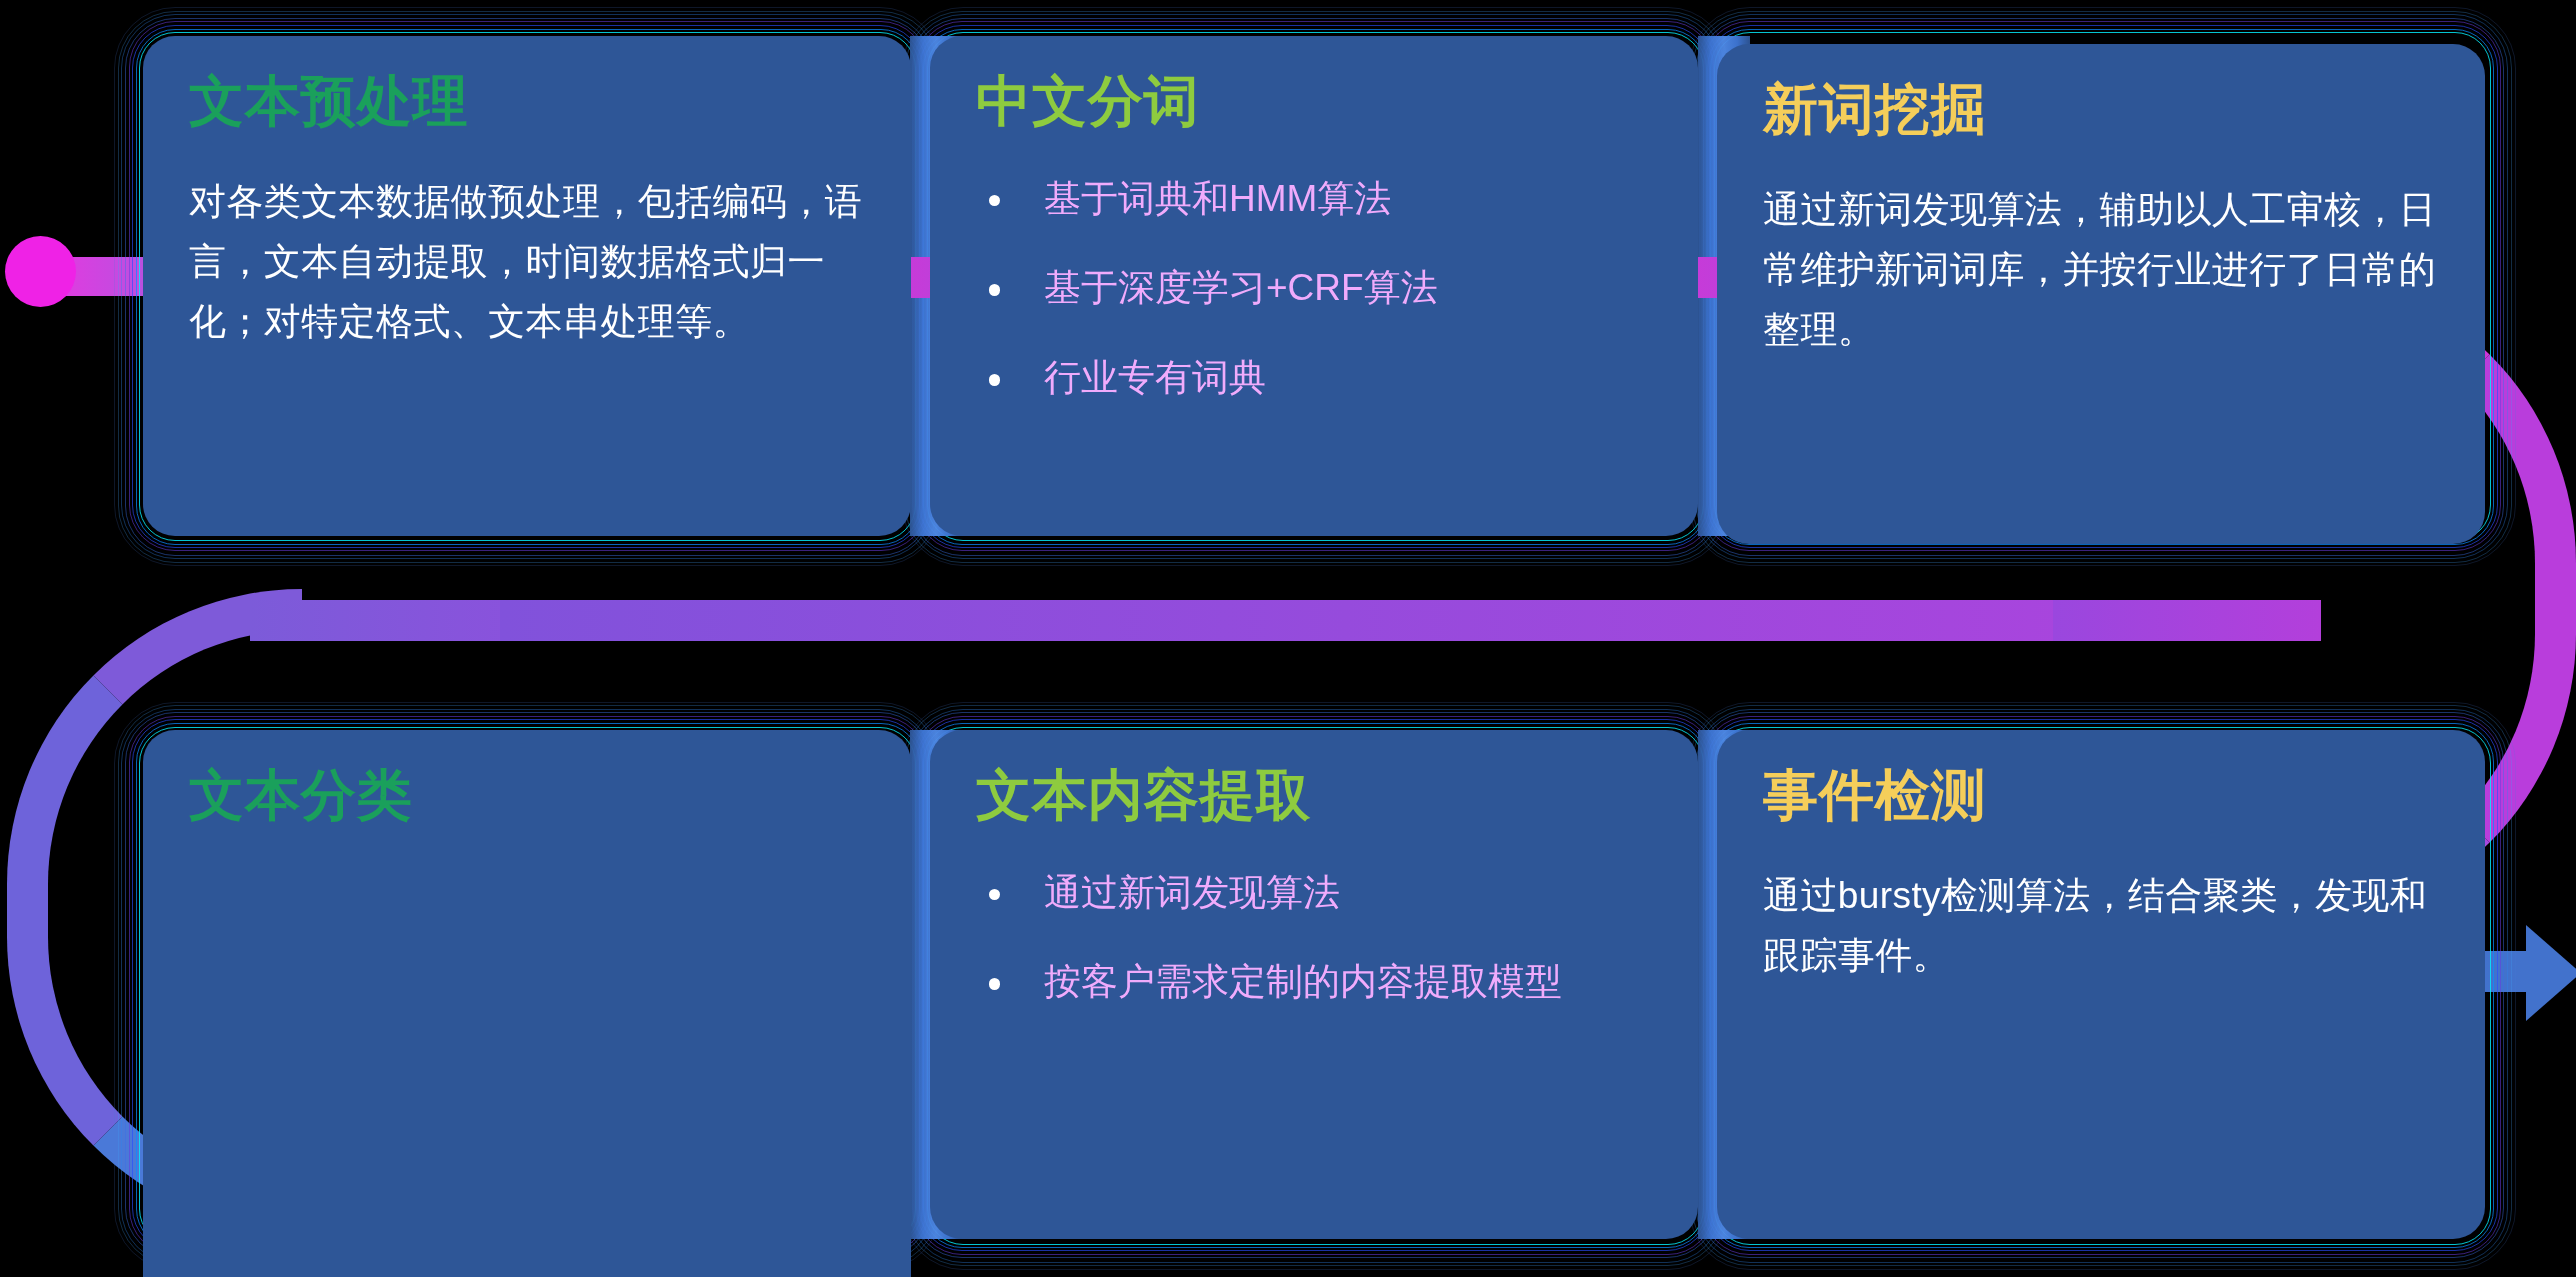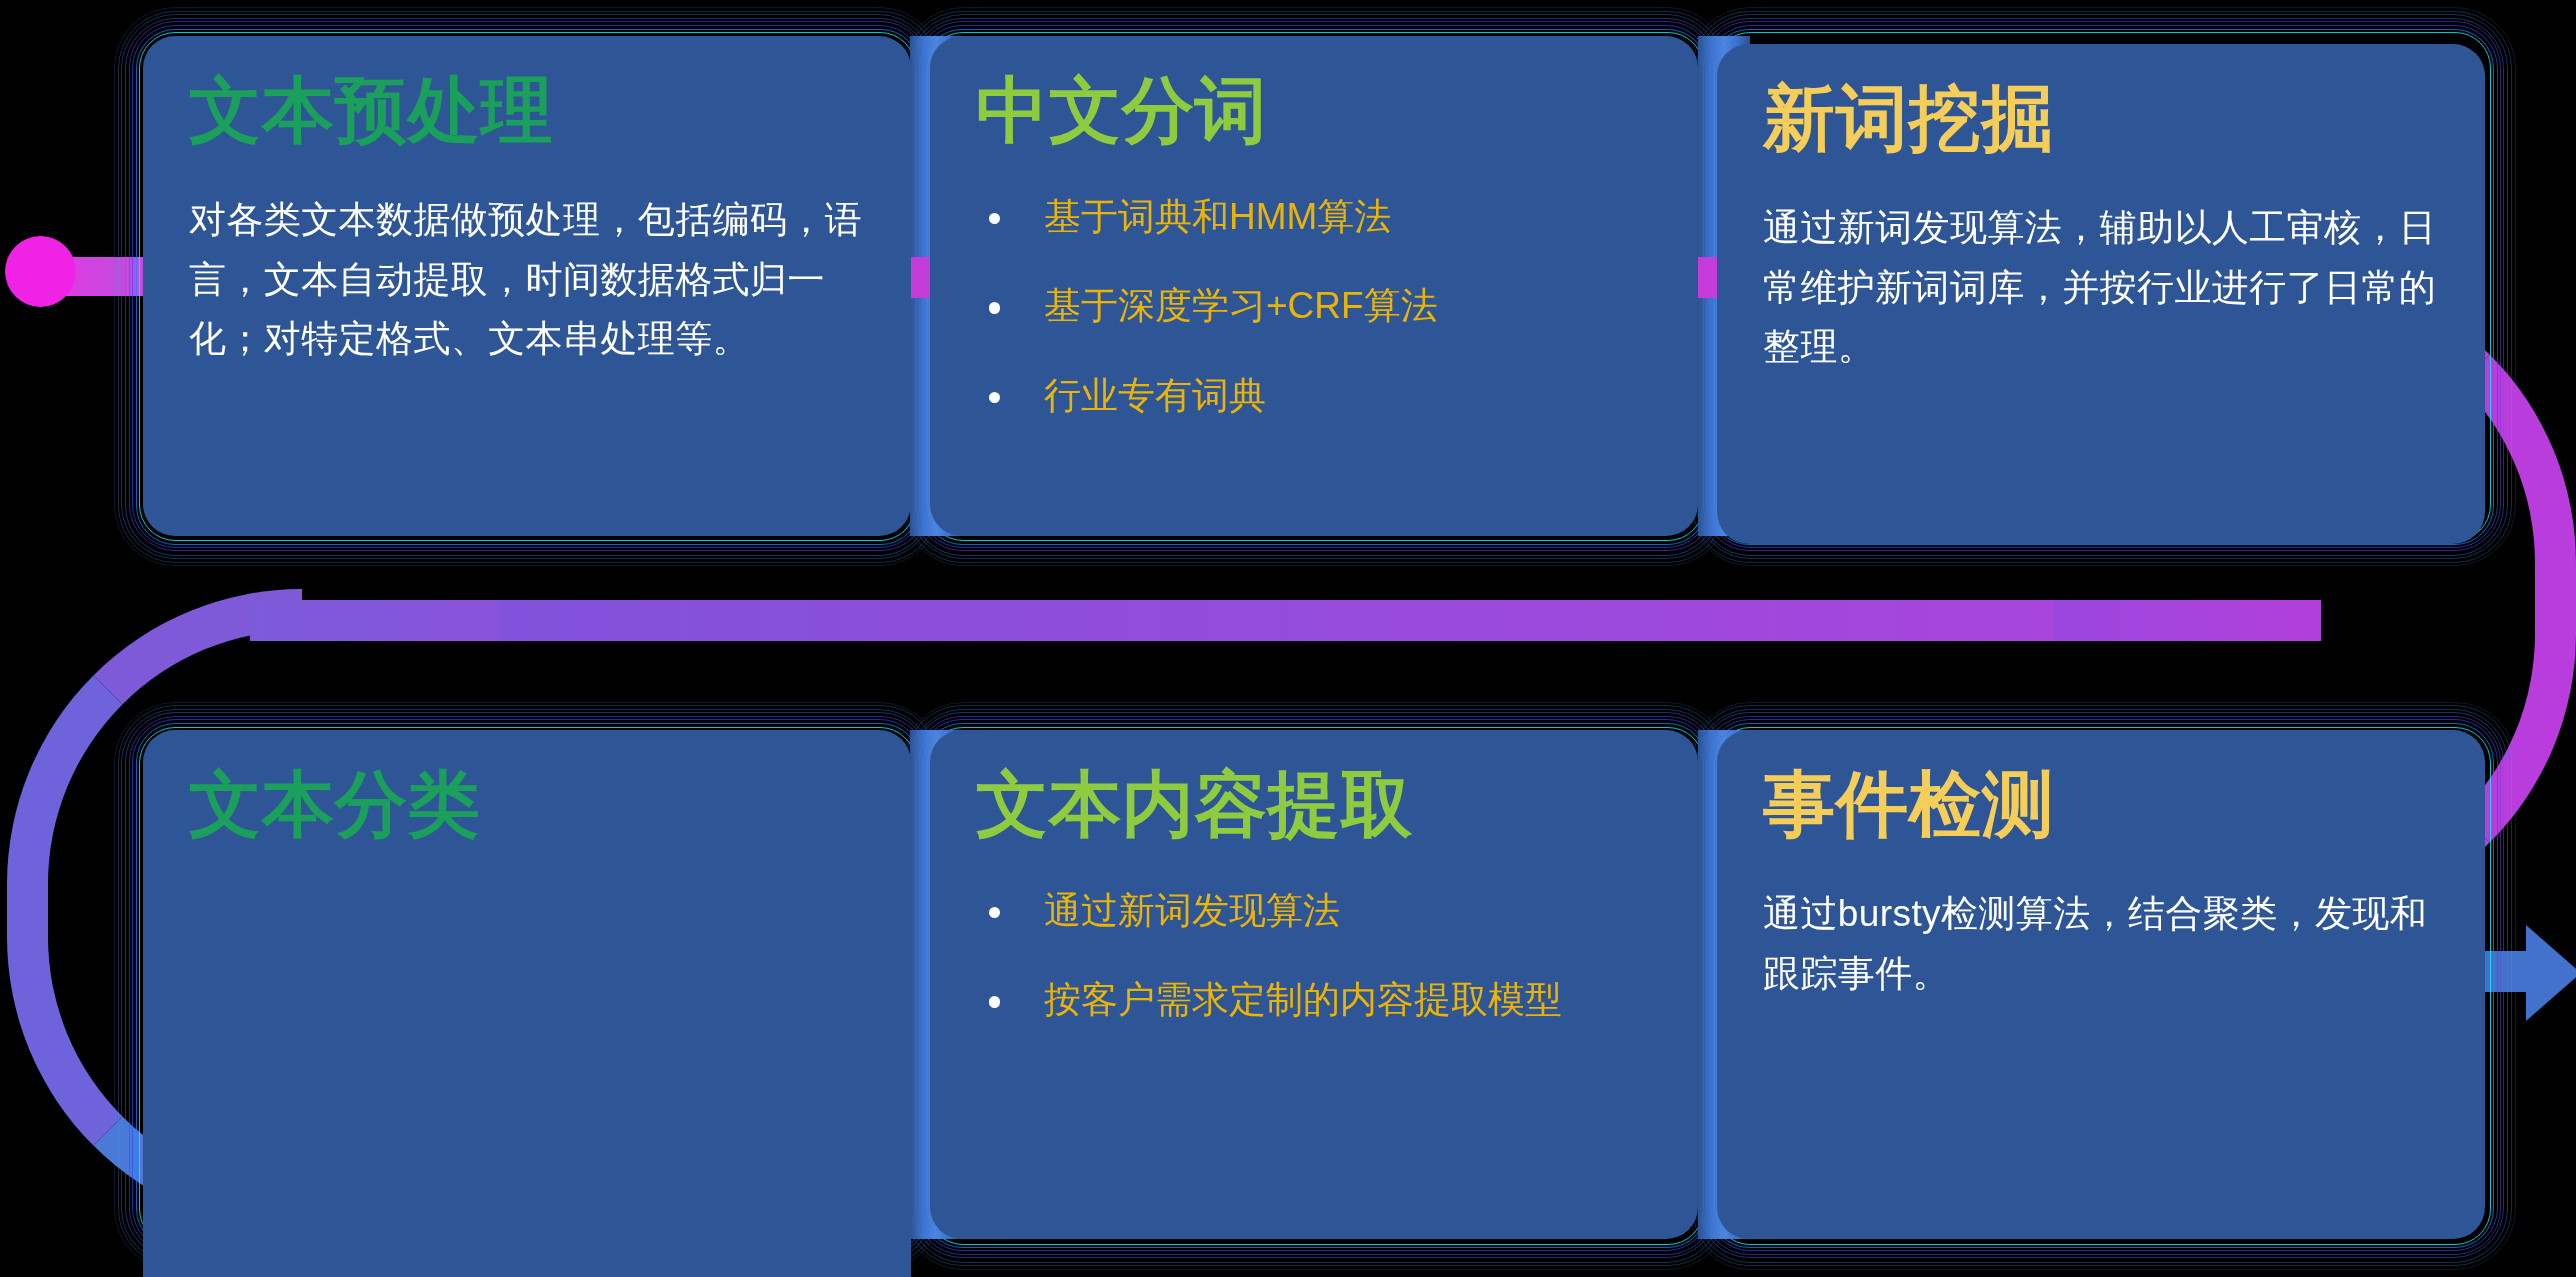--- a/index.html
+++ b/index.html
@@ -43,24 +43,24 @@
   .end-arrow{position:absolute;left:2526px;top:925px;width:0;height:0;
     border-top:48px solid transparent;border-bottom:48px solid transparent;
     border-left:55px solid #4272cc;}
 
   
   .glowframe{position:absolute;border-radius:54px;border-style:solid;pointer-events:none;}
 
   
   .card{position:absolute;background:#2e5697;border-radius:32px;box-sizing:border-box;
     padding:37px 46px 37px 46px;}
-  .card-title{font-weight:bold;font-size:72px;line-height:1.05;margin:0 0 41px 0;letter-spacing:0.9px;}
+  .card-title{font-weight:bold;font-size:55px;line-height:1.05;margin:0 0 41px 0;letter-spacing:0.9px;}
   .card-body{color:#ffffff;font-size:37px;line-height:1.62;margin:0;letter-spacing:0.4px;}
   .bullets{list-style:none;margin:0;padding:0;}
-  .bullets li{color:#eab308;font-size:37px;line-height:1.45;margin:10px 0 36px 0;
+  .bullets li{color:#f0abfc;font-size:37px;line-height:1.45;margin:10px 0 36px 0;
     padding-left:68px;position:relative;}
   .bullets li:last-child{margin-bottom:0;}
   .bullets li .dot{position:absolute;left:12.5px;top:23px;width:11.6px;height:11.6px;border-radius:50%;
     background:#ffffff;}
 
   
   .chip{position:absolute;width:64px;height:41px;
     background:linear-gradient(90deg,#c83ad8 0%,#b743db 100%);}
 
   

